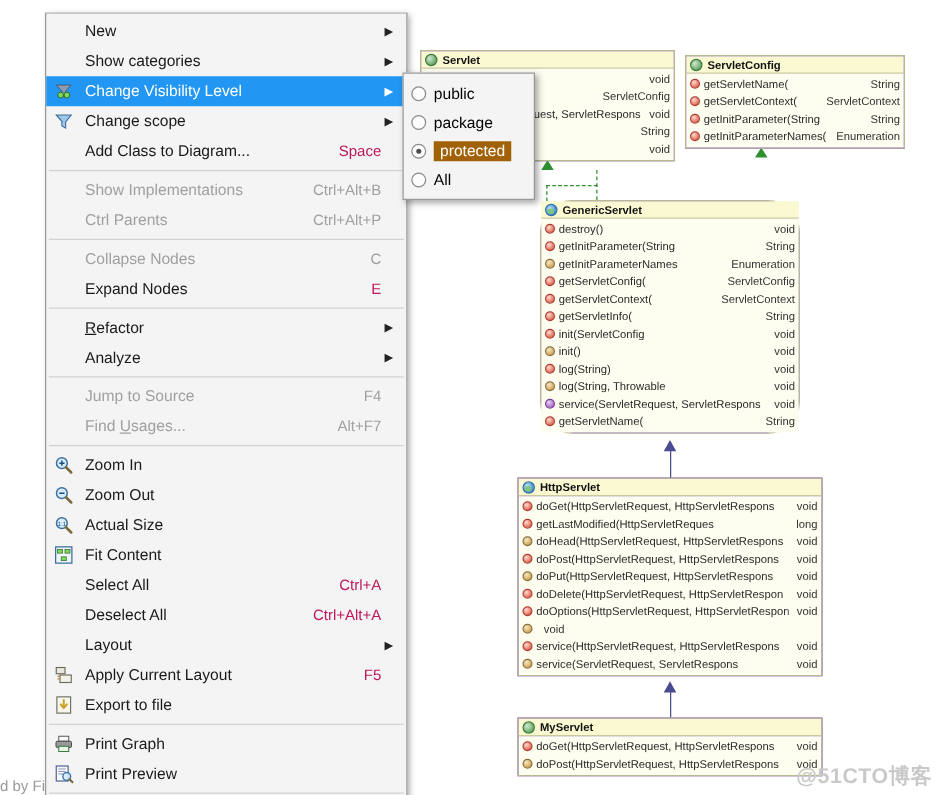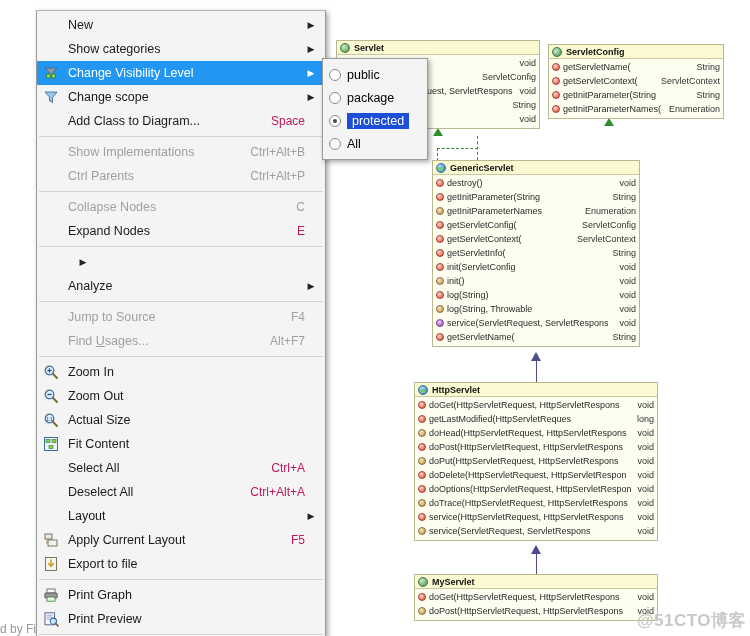--- a/index.html
+++ b/index.html
@@ -154,21 +154,21 @@
   .radio {
     width: 12px; height: 12px; border-radius: 50%;
     border: 1px solid #8c8c8c; background: #fcfcfc;
     flex: 0 0 auto; position: relative; margin-right: 6px;
   }
   .radio.on::after {
     content: ""; position: absolute; left: 3px; top: 3px;
     width: 4px; height: 4px; border-radius: 50%; background: #4a4a4a;
   }
   .smi-label { padding: 0 6px 0 0; }
-  .smi.selected .smi-label { background: #1d4ed8; color: #fff; padding: 1px 5px; }
+  .smi.selected .smi-label { background: #a16207; color: #fff; padding: 1px 5px; }
 
   
   #watermark {
     position: absolute; right: 4px; bottom: 4px;
     font-size: 17px; color: #c9c9c9; font-weight: bold;
     letter-spacing: 0.5px; user-select: none;
   }
   #bottom-stray {
     position: absolute; left: 0; bottom: 0;
     font-size: 12px; color: #9a9a9a;
@@ -250,21 +250,21 @@
               <span class="m-name">getInitParameter(String</span>
               <span class="m-type">String</span>
             </div>
             <div class="uml-row">
               <span class="m-ico"></span>
               <span class="m-name">getInitParameterNames(</span>
               <span class="m-type">Enumeration</span>
             </div>
           </div>
         </div>
-        <div class="uml-box" style="left: 432px; top: 160px; width: 208px;">
+        <div class="uml-box" style="left: 432px; top: 160px; width: 208px; border-radius: 26px;">
           <div class="uml-title">
             <span class="cls-ico cls"></span>
             <span>GenericServlet</span>
           </div>
           <div class="uml-body">
             <div class="uml-row">
               <span class="m-ico"></span>
               <span class="m-name">destroy()</span>
               <span class="m-type">void</span>
             </div>
@@ -361,21 +361,20 @@
               <span class="m-name">doDelete(HttpServletRequest, HttpServletRespon</span>
               <span class="m-type">void</span>
             </div>
             <div class="uml-row">
               <span class="m-ico"></span>
               <span class="m-name">doOptions(HttpServletRequest, HttpServletRespon</span>
               <span class="m-type">void</span>
             </div>
             <div class="uml-row">
               <span class="m-ico pkg"></span>
-              <span class="m-name">doTrace(HttpServletRequest, HttpServletRespons</span>
               <span class="m-type">void</span>
             </div>
             <div class="uml-row">
               <span class="m-ico"></span>
               <span class="m-name">service(HttpServletRequest, HttpServletRespons</span>
               <span class="m-type">void</span>
             </div>
             <div class="uml-row">
               <span class="m-ico pkg"></span>
               <span class="m-name">service(ServletRequest, ServletRespons</span>
@@ -468,20 +467,21 @@
         </div>
         <div class="mi">
           <span class="mi-icon"></span>
           <span class="mi-label">Expand Nodes</span>
           <span class="mi-accel">E</span>
           <span class="mi-sub"></span>
         </div>
         <div class="mi-sep"></div>
         <div class="mi">
           <span class="mi-icon"></span>
+          <span class="mi-label"><span class="und">R</span>efactor</span>
           <span class="mi-accel"></span>
           <span class="mi-sub">▶</span>
         </div>
         <div class="mi">
           <span class="mi-icon"></span>
           <span class="mi-label">Analyze</span>
           <span class="mi-accel"></span>
           <span class="mi-sub">▶</span>
         </div>
         <div class="mi-sep"></div>

